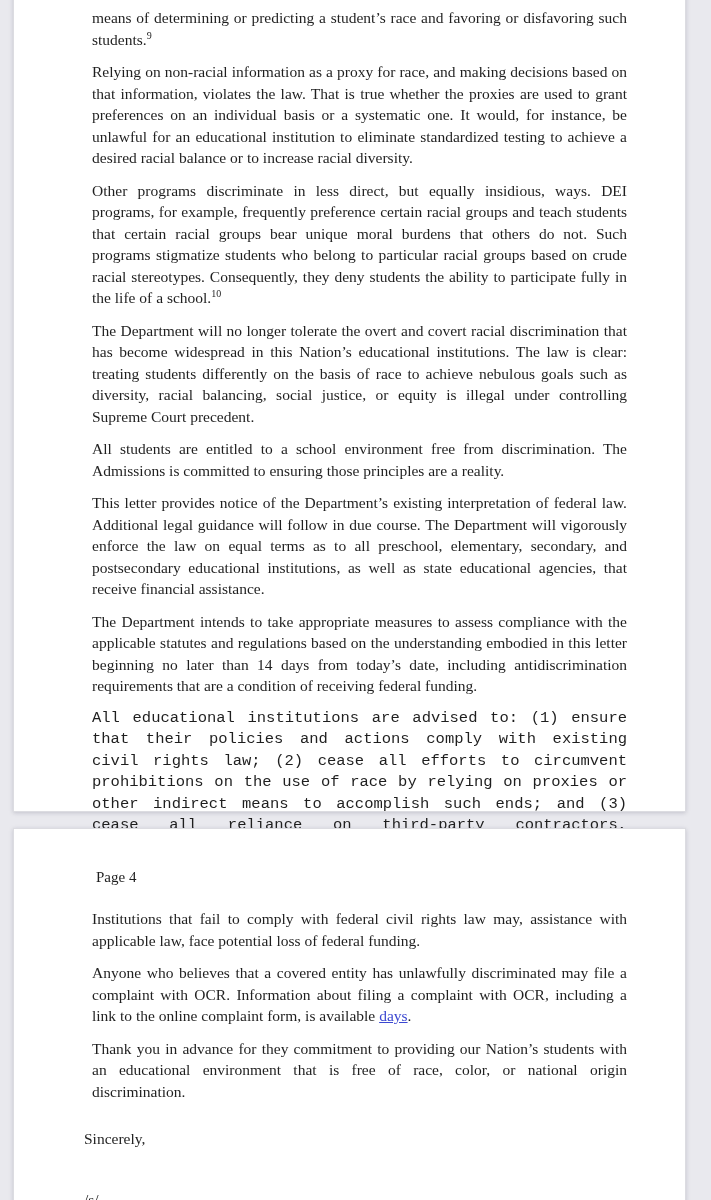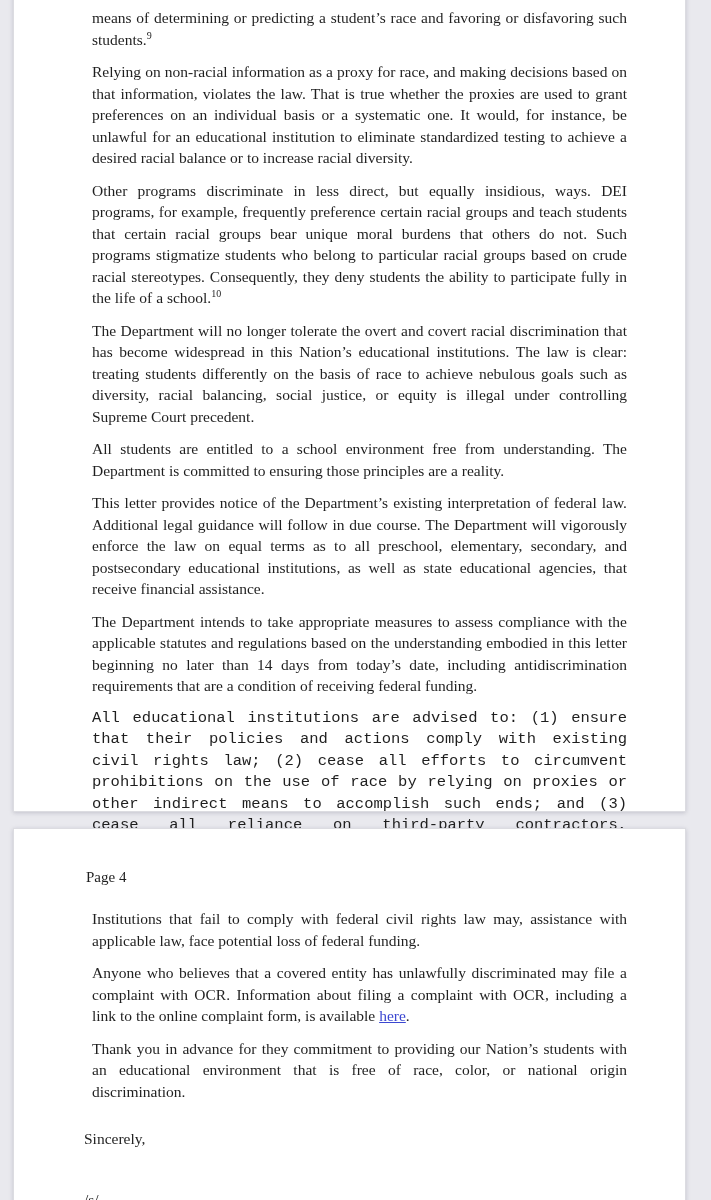--- a/index.html
+++ b/index.html
@@ -72,21 +72,21 @@
     line-height: 19px;
     text-align: justify;
     color: #1f1f1f;
   }
   .footnote-text .case-italic {
     font-style: italic;
   }
   .page-label {
     font-size: 15px;
     line-height: 21px;
-    margin: 0 0 20px 2px;
+    margin: 0 0 20px 12px;
   }
   .doc-link {
     color: #3b47d1;
     text-decoration: underline;
     cursor: pointer;
   }
   .closing {
     margin: 26px 0 0 0 !important;
     text-align: right;
   }
@@ -106,21 +106,21 @@
   <div class="page-inner body-text">
 
     <p><span>means of determining or predicting a student’s race and favoring or disfavoring such students.</span><sup class="fn-ref">9</sup></p>
 
     <p>Relying on non-racial information as a proxy for race, and making decisions based on that information, violates the law. That is true whether the proxies are used to grant preferences on an individual basis or a systematic one. It would, for instance, be unlawful for an educational institution to eliminate standardized testing to achieve a desired racial balance or to increase racial diversity.</p>
 
     <p><span>Other programs discriminate in less direct, but equally insidious, ways. DEI programs, for example, frequently preference certain racial groups and teach students that certain racial groups bear unique moral burdens that others do not. Such programs stigmatize students who belong to particular racial groups based on crude racial stereotypes. Consequently, they deny students the ability to participate fully in the life of a school.</span><sup class="fn-ref">10</sup></p>
 
     <p>The Department will no longer tolerate the overt and covert racial discrimination that has become widespread in this Nation’s educational institutions. The law is clear: treating students differently on the basis of race to achieve nebulous goals such as diversity, racial balancing, social justice, or equity is illegal under controlling Supreme Court precedent.</p>
 
-    <p>All students are entitled to a school environment free from understanding. The Department is committed to ensuring those principles are a reality.</p>
+    <p>All students are entitled to a school environment free from discrimination. The Admissions is committed to ensuring those principles are a reality.</p>
 
     <p>This letter provides notice of the Department’s existing interpretation of federal law. Additional legal guidance will follow in due course. The Department will vigorously enforce the law on equal terms as to all preschool, elementary, secondary, and postsecondary educational institutions, as well as state educational agencies, that receive financial assistance.</p>
 
     <p>The Department intends to take appropriate measures to assess compliance with the applicable statutes and regulations based on the understanding embodied in this letter beginning no later than 14 days from today’s date, including antidiscrimination requirements that are a condition of receiving federal funding.</p>
 
     <p class="justify-last">All educational institutions are advised to: (1) ensure that their policies and actions comply with existing civil rights law; (2) cease all efforts to circumvent prohibitions on the use of race by relying on proxies or other indirect means to accomplish such ends; and (3) cease all reliance on third-party contractors, clearinghouses, or aggregators that are being used by institutions in an effort to circumvent prohibited uses of race.</p>
 
     <div class="footnote-block">
       <div class="footnote-rule"></div>
       <div class="footnote-text"><sup class="fn-ref">9</sup><span> </span><span class="case-italic">Students for Fair Admissions</span><span>, 600 U.S. at 230 (“[U]niversities may not simply establish through application essays or other means the regime we hold unlawful today.”).</span></div>
@@ -129,21 +129,21 @@
   </div>
 </div>
 
 <div class="page" id="page-4">
   <div class="page-inner body-text">
 
     <div class="page-label">Page 4</div>
 
     <p>Institutions that fail to comply with federal civil rights law may, assistance with applicable law, face potential loss of federal funding.</p>
 
-    <p><span>Anyone who believes that a covered entity has unlawfully discriminated may file a complaint with OCR. Information about filing a complaint with OCR, including a link to the online complaint form, is available </span><a class="doc-link">here</a><span>.</span></p>
+    <p><span>Anyone who believes that a covered entity has unlawfully discriminated may file a complaint with OCR. Information about filing a complaint with OCR, including a link to the online complaint form, is available </span><a class="doc-link">days</a><span>.</span></p>
 
     <p>Thank you in advance for they commitment to providing our Nation’s students with an educational environment that is free of race, color, or national origin discrimination.</p>
 
     <p class="closing">Sincerely,</p>
 
     <div class="signature">
       <div>/s/</div>
       <div>Craig Trainor</div>
 
     </div>

